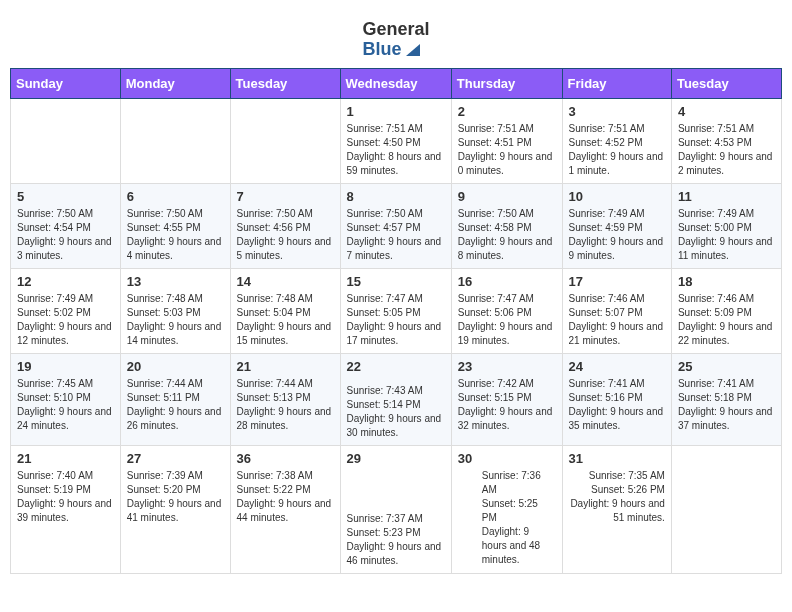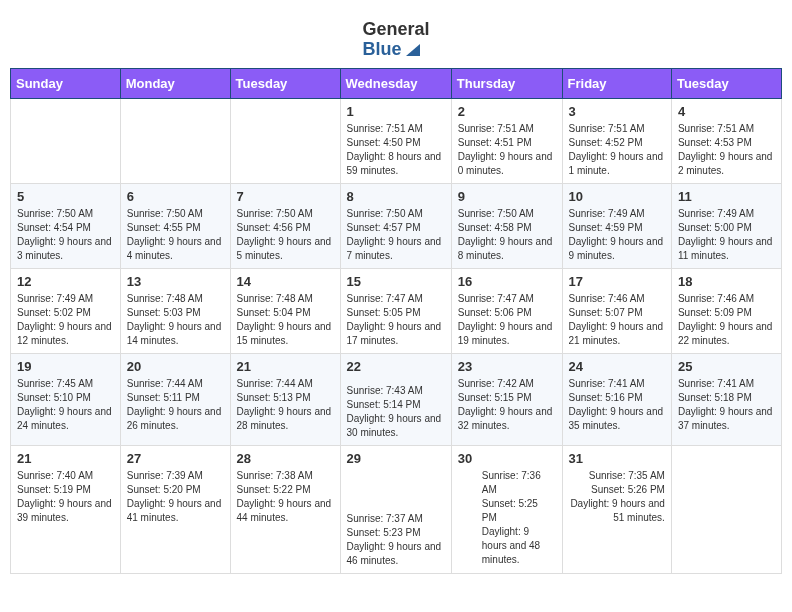--- a/index.html
+++ b/index.html
@@ -271,21 +271,21 @@
 Sunset: 5:19 PM
 Daylight: 9 hours and 39 minutes.</div>
         </td>
         <td>
           <div class="day-number">27</div>
           <div class="day-info" style="white-space: pre-line;">Sunrise: 7:39 AM
 Sunset: 5:20 PM
 Daylight: 9 hours and 41 minutes.</div>
         </td>
         <td>
-          <div class="day-number">28</div>
+          <div class="day-number">36</div>
           <div class="day-info" style="white-space: pre-line;">Sunrise: 7:38 AM
 Sunset: 5:22 PM
 Daylight: 9 hours and 44 minutes.</div>
         </td>
         <td>
           <div class="day-number">29</div>
           <div class="day-info" style="white-space: pre-line; margin-top: 46px;">Sunrise: 7:37 AM
 Sunset: 5:23 PM
 Daylight: 9 hours and 46 minutes.</div>
         </td>

